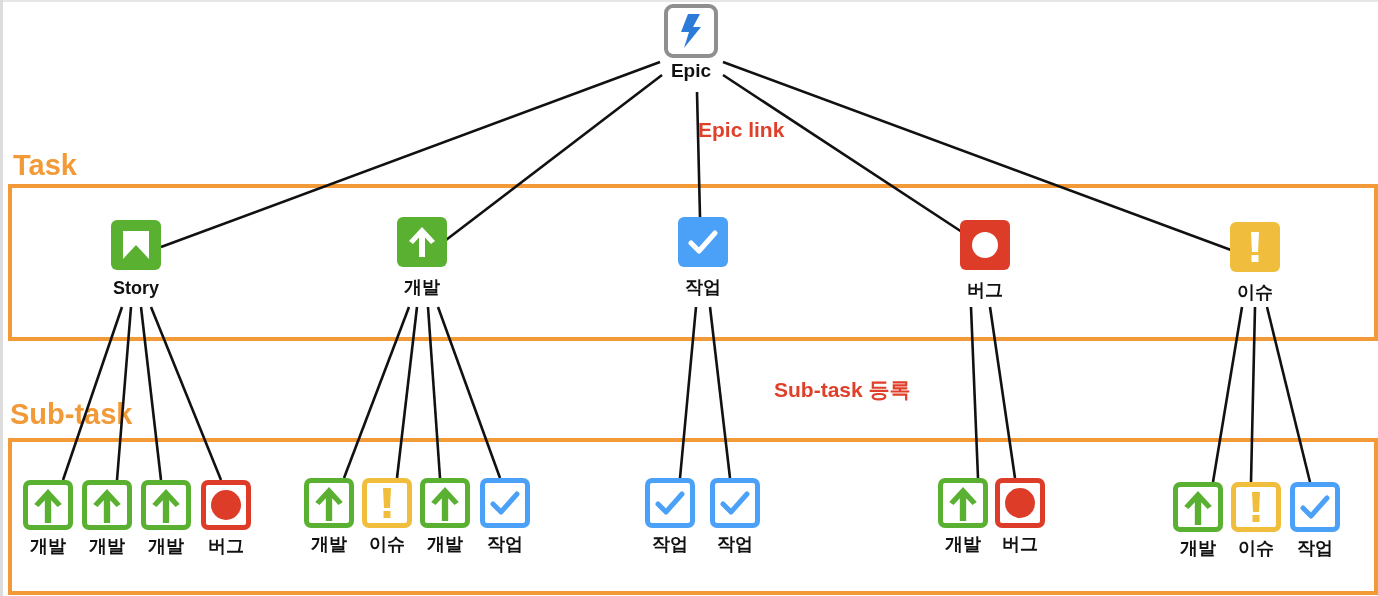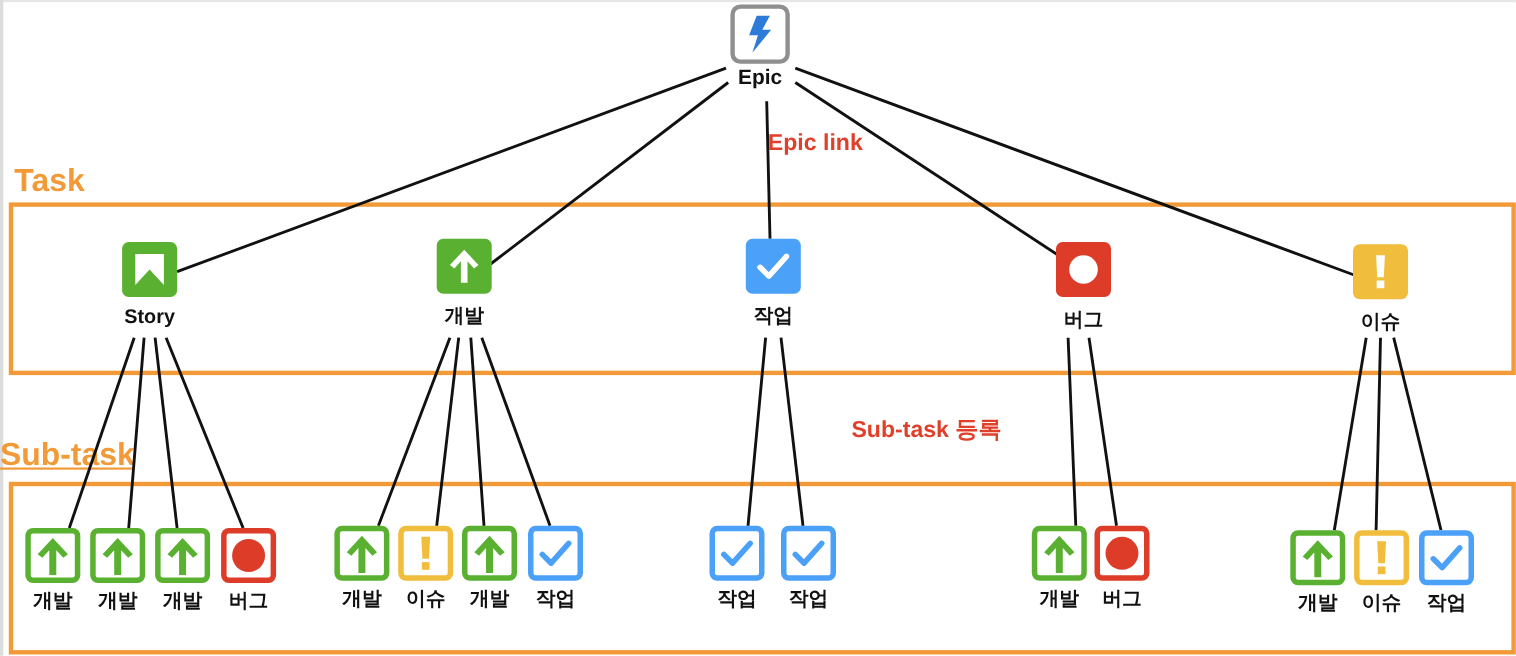--- a/index.html
+++ b/index.html
@@ -13,21 +13,21 @@
   svg#lines { position: absolute; left: 0; top: 0; }
   .group-box {
     position: absolute; border: 4px solid #f29a37; box-sizing: border-box;
   }
   #task-box { left: 8px; top: 184px; width: 1370px; height: 157px; }
   #subtask-box { left: 8px; top: 438px; width: 1370px; height: 157px; }
   .group-title {
     position: absolute; color: #f29a37; font-weight: bold; font-size: 29px;
   }
   #task-title { left: 13px; top: 149px; }
-  #subtask-title { left: 0; top: 398px; text-decoration: underline; }
+  #subtask-title { left: 10px; top: 398px; }
   .note {
     position: absolute; color: #e0402a; font-weight: bold; font-size: 21px; white-space: nowrap;
   }
   #epic-link-note { left: 698px; top: 118px; }
   #subtask-note { left: 774px; top: 376px; }
 
   .node { position: absolute; display: flex; flex-direction: column; align-items: center; }
   .node .label { font-weight: bold; color: #111; white-space: nowrap; }
   .icon {
     border-radius: 6px; box-sizing: border-box; display: flex; align-items: center; justify-content: center;

